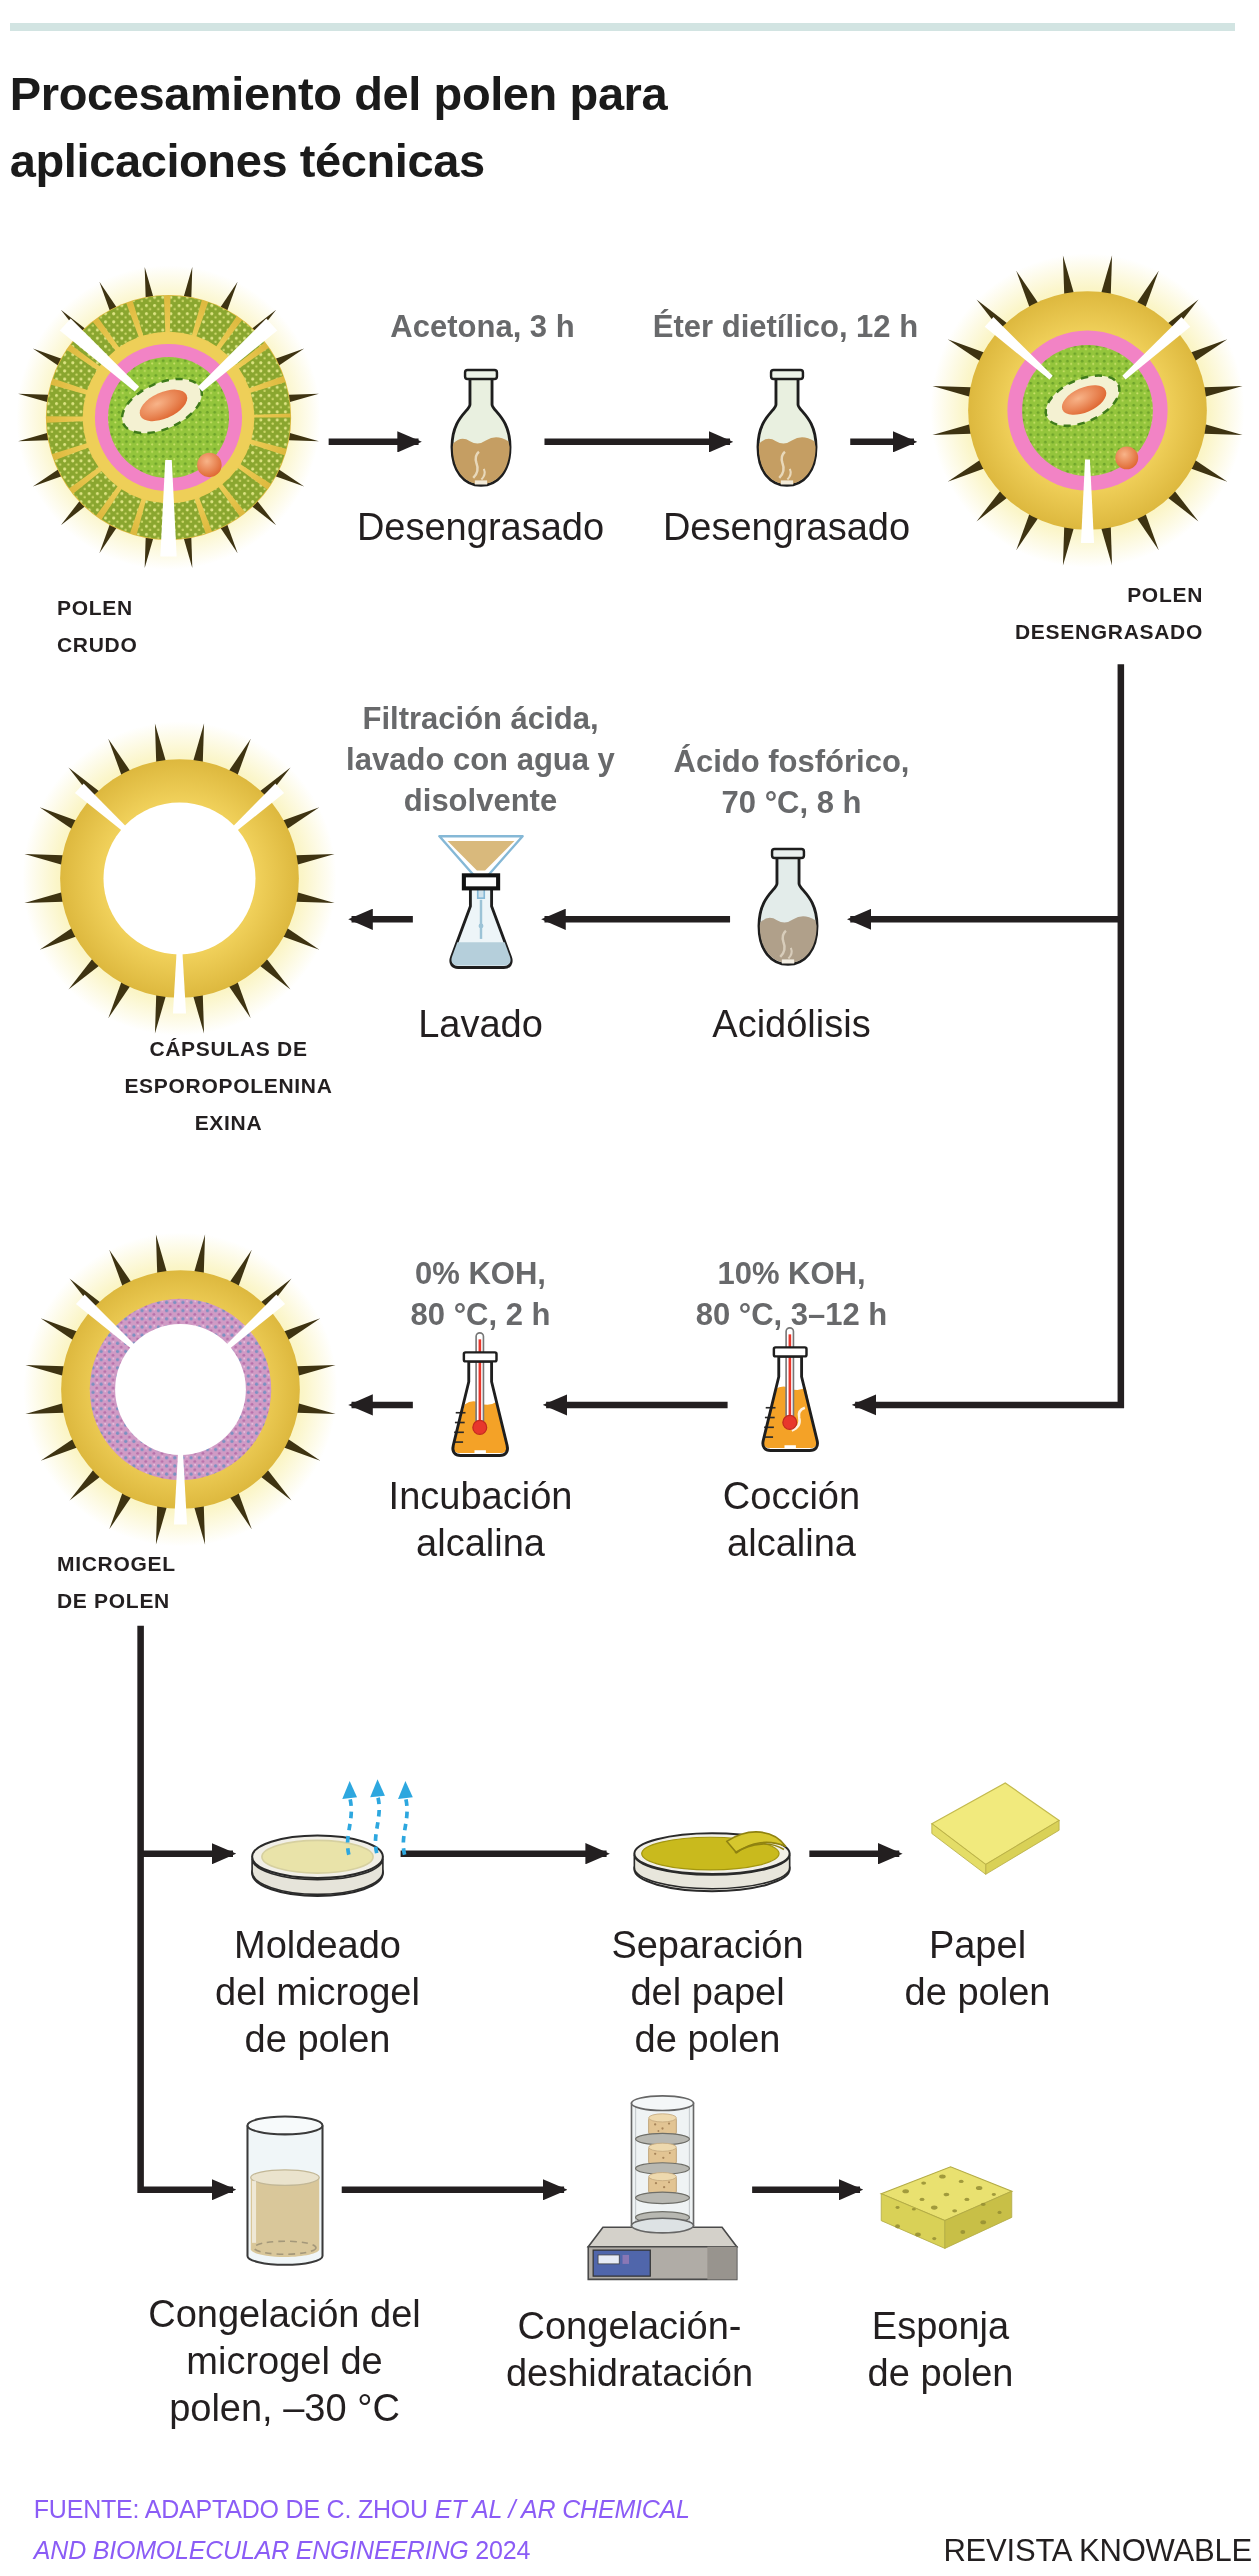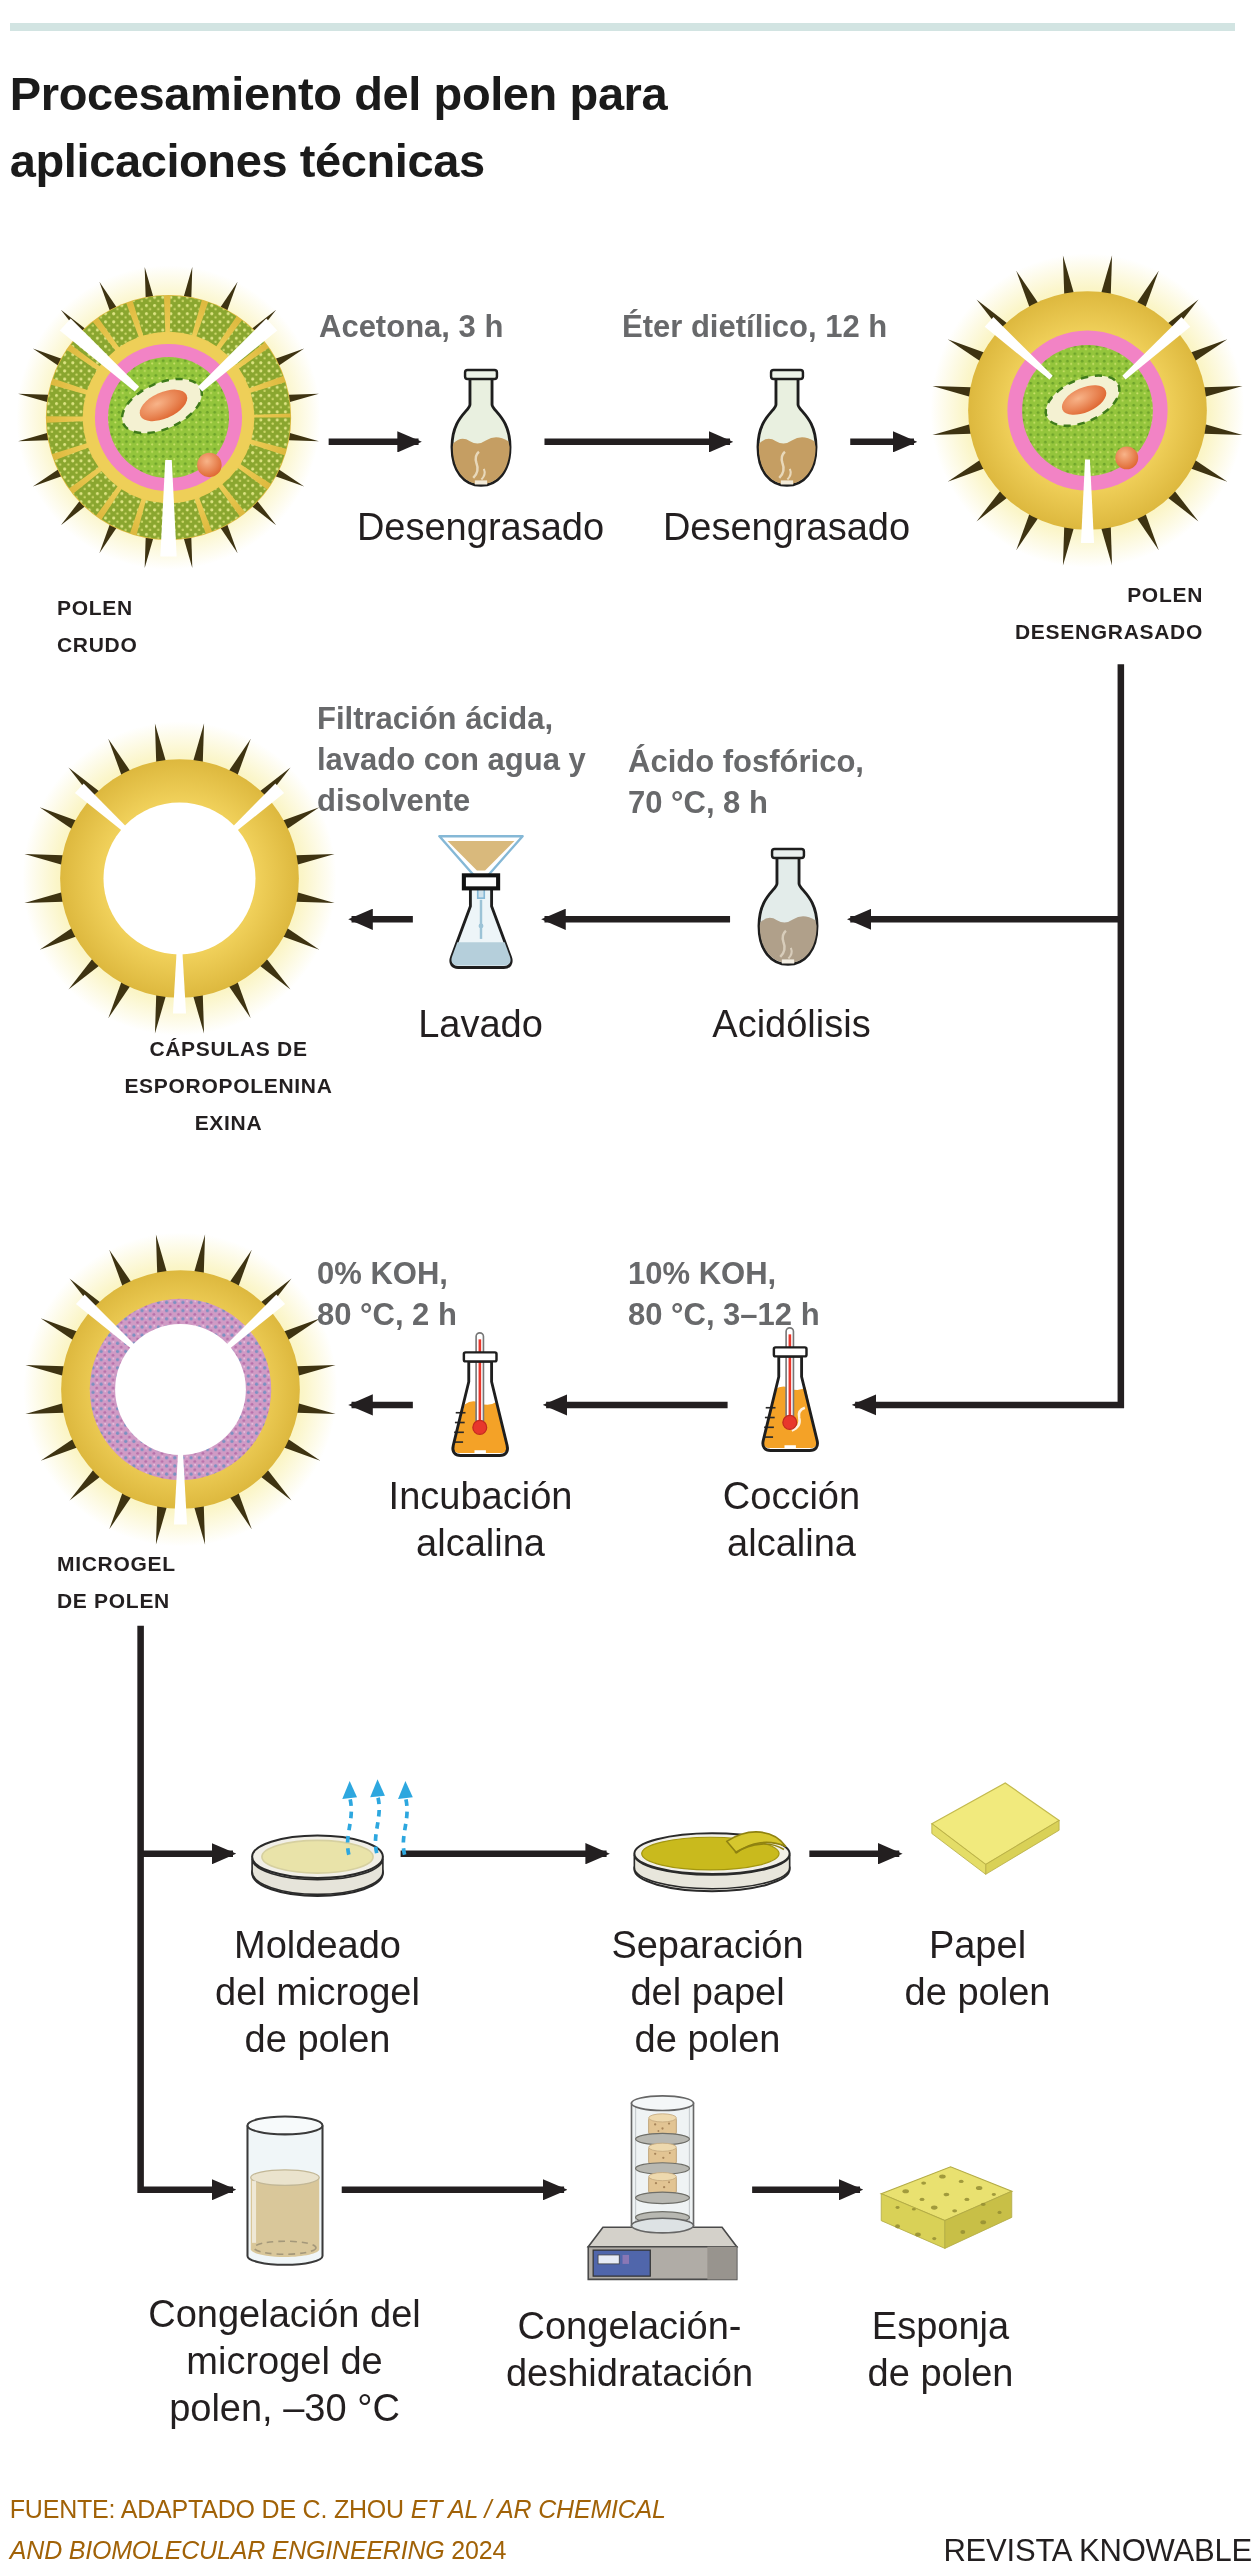--- a/index.html
+++ b/index.html
@@ -1,25 +1,25 @@
 <!DOCTYPE html>
 <html style="font-size:13px"><head>
 <meta charset="utf-8">
 <style>
   html,body{margin:0;padding:0;background:#ffffff;}
   #canvas{position:relative;width:1259px;height:2576px;background:#fff;overflow:hidden;
           font-family:"Liberation Sans","DejaVu Sans",sans-serif;color:#231f20;}
   .abs{position:absolute;}
   .pre{white-space:pre-line;margin-top:8px;}
   .title{font-size:47px;line-height:67px;font-weight:700;color:#1b1b1b;letter-spacing:-0.4px;}
-  .cond{font-size:31px;line-height:41px;font-weight:700;color:#68696b;}
+  .cond{font-size:31px;line-height:41px;font-weight:700;color:#68696b;text-align:center;}
   .step{font-size:38px;line-height:47px;font-weight:400;color:#231f20;text-align:center;}
   .node{font-size:21px;line-height:37px;font-weight:700;color:#231f20;letter-spacing:0.7px;}
   .node.right{text-align:right;}
-  .src{font-size:25px;line-height:41px;color:#a16207;letter-spacing:-0.2px;font-stretch:condensed;}
+  .src{font-size:25px;line-height:41px;color:#8b5cf6;letter-spacing:-0.2px;font-stretch:condensed;margin-left:24px;}
   .src i{font-style:italic;}
   .credit{font-size:31px;color:#231f20;text-align:right;letter-spacing:-0.2px;font-stretch:condensed;}
   .tealbar{background:#d2e4e2;}
   svg{display:block;}
   .z1{z-index:1}.z2{z-index:2}.z3{z-index:3}
 </style>
 </head>
 <body>
 
 <div id="canvas">

